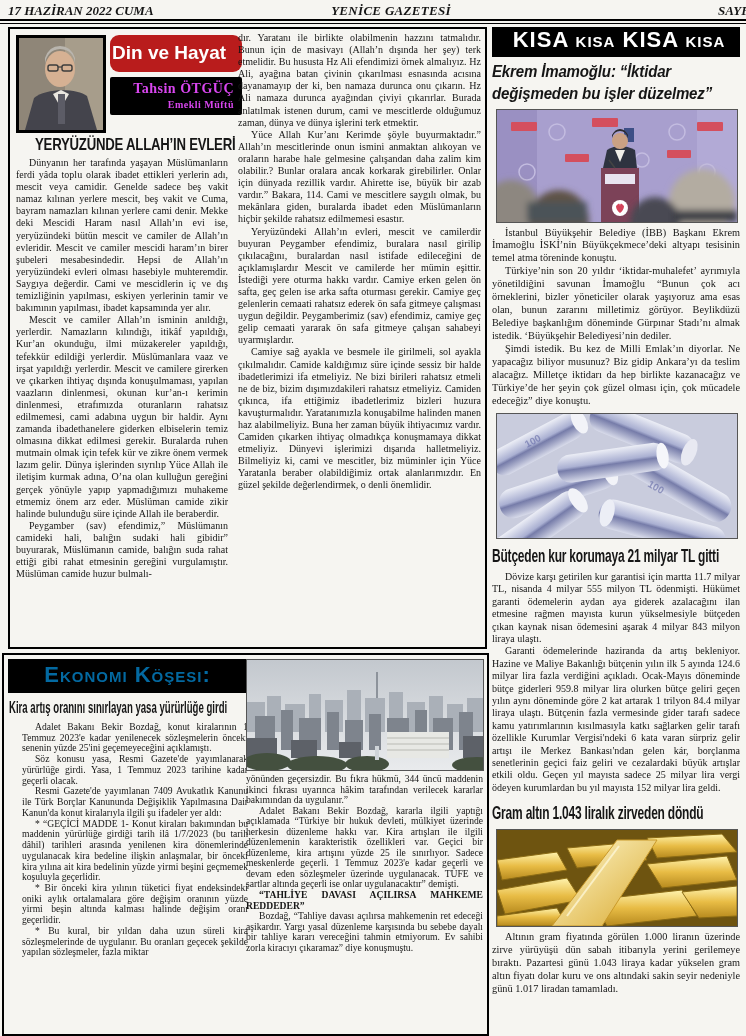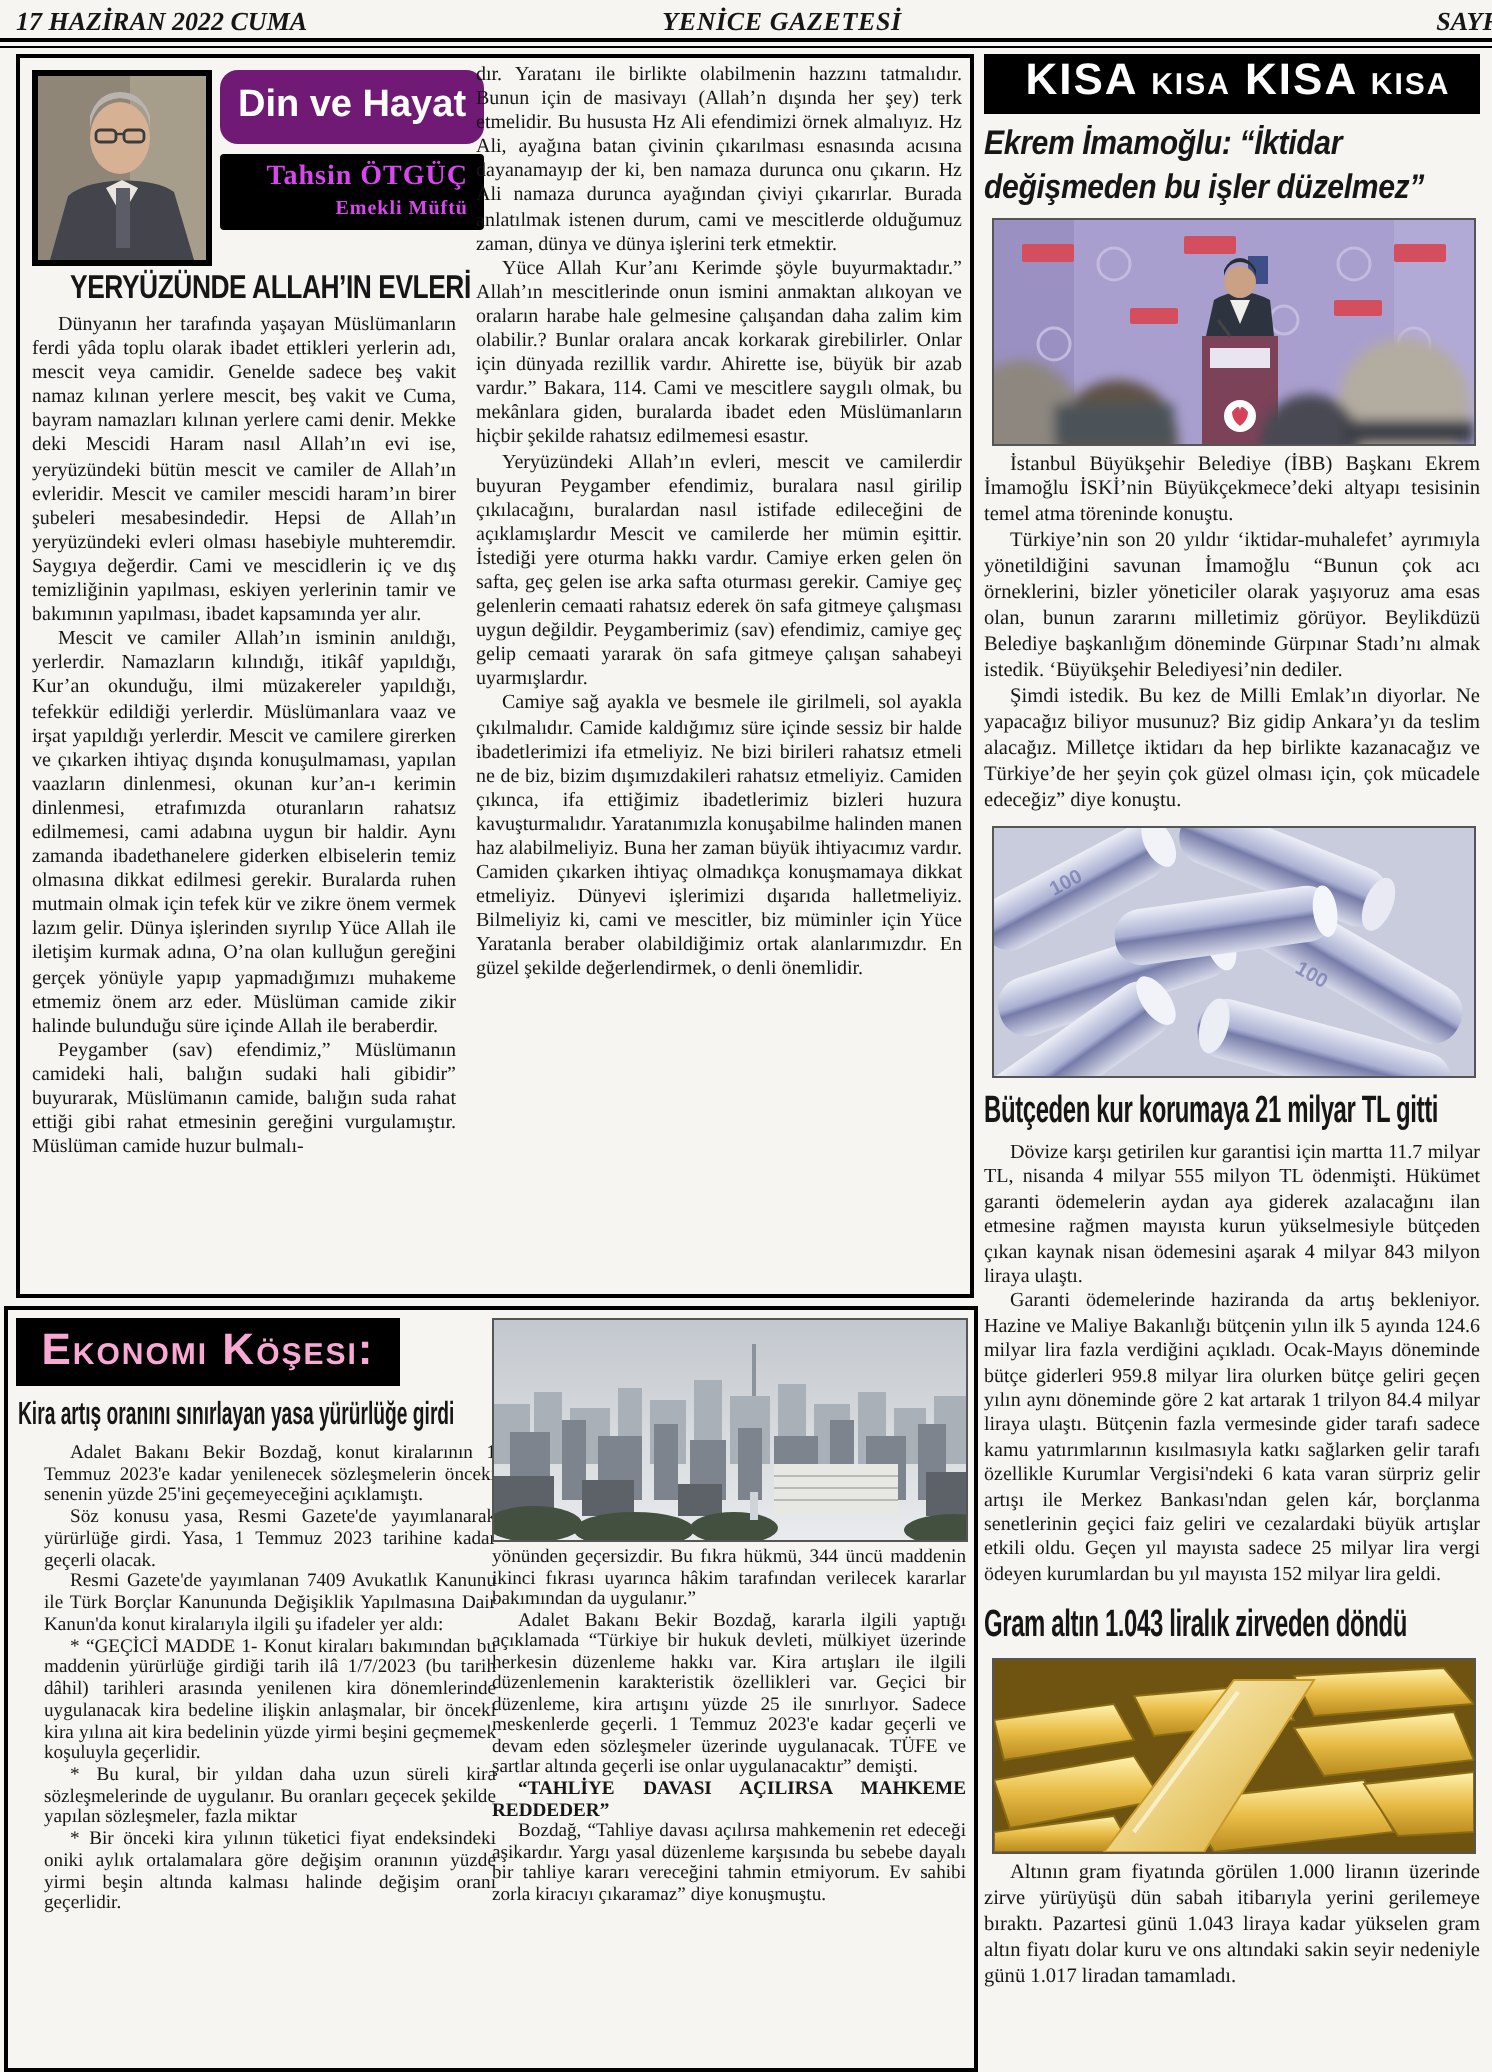--- a/index.html
+++ b/index.html
@@ -12,21 +12,21 @@
   .mast .pageno{position:absolute;right:8px;top:1px;font:italic bold 13px "Liberation Serif",serif;}
   .rule1{position:absolute;left:0;right:0;top:19px;height:2px;background:#000;}
   .rule2{position:absolute;left:0;right:0;top:23px;height:1px;background:#000;}
   
   .news p{margin:0;text-indent:13px;text-align:justify;}
   .clip{overflow:hidden;}
   
   .din-box{position:absolute;left:8px;top:27px;width:475px;height:618px;border:2px solid #000;background:#f6f5f1;}
   .author-frame{position:absolute;left:6px;top:6px;width:84px;height:92px;border:3px solid #000;background:#8f8678;}
   .title-stack{position:absolute;left:100px;top:6px;width:132px;}
-  .dvh-title{background:#701a75;color:#fff;border-radius:9px;text-align:center;
+  .dvh-title{background:#b91c1c;color:#fff;border-radius:9px;
              font:bold 19px "Liberation Sans",sans-serif;padding:7px 2px 8px;}
   .author-box{background:#000;color:#d946ef;margin-top:5px;padding:4px 8px 5px;text-align:right;border-radius:2px;}
   .author-name{font:bold 14px "Liberation Serif",serif;letter-spacing:.5px;}
   .author-role{font:bold 10px "Liberation Serif",serif;letter-spacing:.5px;margin-top:2px;}
   .din-headline{position:absolute;left:0;top:106px;width:220px;text-align:center;white-space:nowrap;}
   .din-headline span{display:inline-block;transform:scaleX(.8);transform-origin:50% 50%;
              font:bold 16.5px "Liberation Sans",sans-serif;letter-spacing:-.3px;}
   .din-col1{position:absolute;left:6px;top:128px;width:212px;height:484px;font-size:10px;line-height:1.21;}
   .din-col2{position:absolute;left:228px;top:3px;width:243px;height:610px;font-size:10px;line-height:1.21;}
   
@@ -35,21 +35,21 @@
                font:bold 22px "Liberation Sans",sans-serif;font-variant:small-caps;letter-spacing:1px;text-align:center;}
   .hl-italic{margin-top:4px;width:280px;transform:scaleX(.886);transform-origin:0 0;
              font:italic bold 17px "Liberation Sans",sans-serif;line-height:1.28;letter-spacing:-.2px;}
   .photo{display:block;border:1px solid #555;}
   .kisa-story{font-size:10.3px;line-height:1.26;}
   .hl-cond{white-space:nowrap;}
   .hl-cond span{display:inline-block;transform:scaleX(.63);transform-origin:0 50%;
              font:bold 19px "Liberation Sans",sans-serif;letter-spacing:-.3px;}
   
   .eko-box{position:absolute;left:2px;top:653px;width:483px;height:379px;border:2px solid #000;background:#f6f5f1;}
-  .eko-banner{position:absolute;left:4px;top:4px;width:192px;background:#000;color:#f9a8d4;text-align:center;
+  .eko-banner{position:absolute;left:4px;top:4px;width:239px;background:#000;color:#0369a1;text-align:center;
               font:bold 22px "Liberation Sans",sans-serif;font-variant:small-caps;letter-spacing:1px;padding:3px 0 5px;}
   .eko-headline{position:absolute;left:5px;top:44px;white-space:nowrap;}
   .eko-headline span{display:inline-block;transform:scaleX(.6);transform-origin:0 50%;
               font:bold 16px "Liberation Sans",sans-serif;}
   .eko-col1{position:absolute;left:6px;top:67px;width:226px;height:306px;font-size:9.6px;line-height:1.12;margin-left:12px;}
   .eko-col2-photo{position:absolute;left:242px;top:4px;}
   .eko-col2{position:absolute;left:242px;top:119px;width:237px;height:254px;font-size:9.6px;line-height:1.1;}
   .subhead{font-weight:bold;}
 </style>
 </head>
@@ -241,22 +241,22 @@
   </div>
 
   <div class="eko-box">
     <div class="eko-banner">Ekonomi Köşesi:</div>
     <div class="eko-headline"><span>Kira artış oranını sınırlayan yasa yürürlüğe girdi</span></div>
     <div class="eko-col1 news clip">
       <p>Adalet Bakanı Bekir Bozdağ, konut kiralarının 1 Temmuz 2023'e kadar yenilenecek sözleşmelerin önceki senenin yüzde 25'ini geçemeyeceğini açıklamıştı.</p>
       <p>Söz konusu yasa, Resmi Gazete'de yayımlanarak yürürlüğe girdi. Yasa, 1 Temmuz 2023 tarihine kadar geçerli olacak.</p>
       <p>Resmi Gazete'de yayımlanan 7409 Avukatlık Kanunu ile Türk Borçlar Kanununda Değişiklik Yapılmasına Dair Kanun'da konut kiralarıyla ilgili şu ifadeler yer aldı:</p>
       <p>* “GEÇİCİ MADDE 1- Konut kiraları bakımından bu maddenin yürürlüğe girdiği tarih ilâ 1/7/2023 (bu tarih dâhil) tarihleri arasında yenilenen kira dönemlerinde uygulanacak kira bedeline ilişkin anlaşmalar, bir önceki kira yılına ait kira bedelinin yüzde yirmi beşini geçmemek koşuluyla geçerlidir.</p>
+      <p>* Bir önceki kira yılının tüketici fiyat endeksindeki oniki aylık ortalamalara göre değişim oranının yüzde yirmi beşin altında kalması halinde değişim oranı geçerlidir.</p>
       <p>* Bu kural, bir yıldan daha uzun süreli kira sözleşmelerinde de uygulanır. Bu oranları geçecek şekilde yapılan sözleşmeler, fazla miktar</p>
-      <p>* Bir önceki kira yılının tüketici fiyat endeksindeki oniki aylık ortalamalara göre değişim oranının yüzde yirmi beşin altında kalması halinde değişim oranı geçerlidir.</p>
     </div>
 
     <div class="eko-col2-photo">
       <svg class="photo" width="236" height="110" viewBox="0 0 236 110">
         <defs>
           <linearGradient id="sky" x1="0" y1="0" x2="0" y2="1">
             <stop offset="0" stop-color="#c3c8ce"></stop>
               <stop offset="1" stop-color="#e9ebed"></stop>
           </linearGradient>
         </defs>

